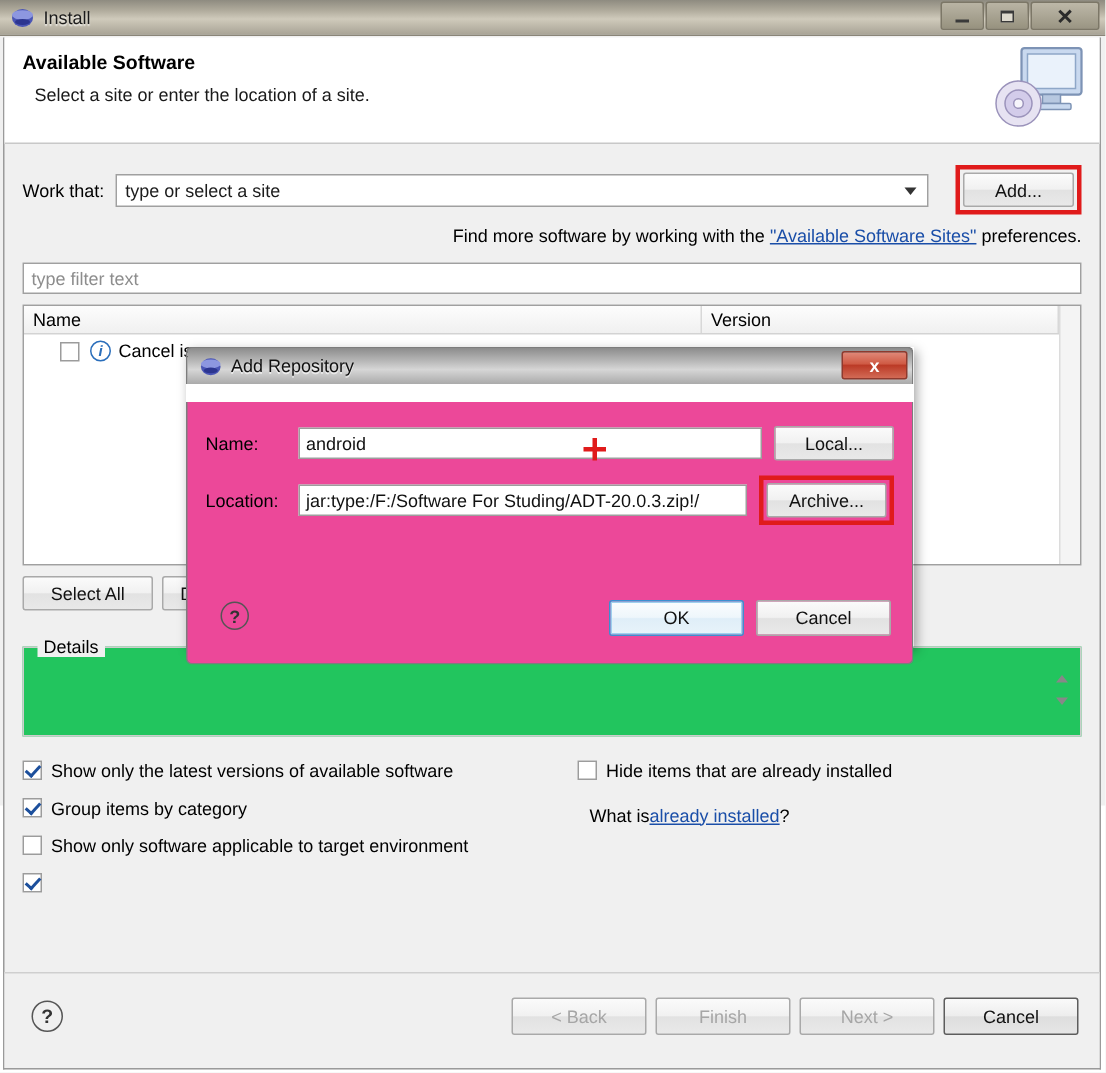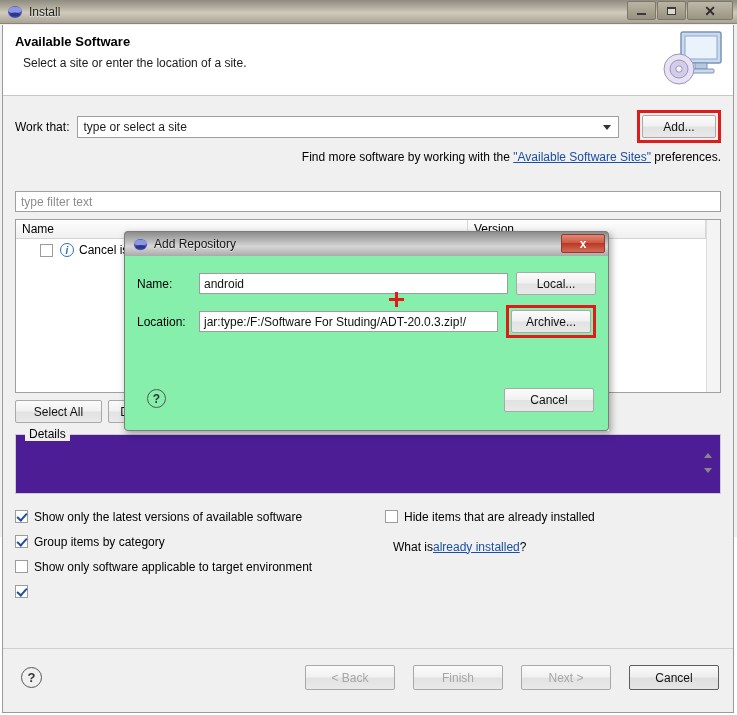--- a/index.html
+++ b/index.html
@@ -136,21 +136,21 @@
   .addwrap { margin-left: 18px; }
 
   .row-find {
     margin-top: 7px;
     text-align: right;
     font-size: 12px;
   }
   a.link { color: #1a4ea8; text-decoration: underline; }
 
   .filterbox {
-    margin-top: 27px;
+    margin-top: 11px;
     height: 21px;
     background: #fff;
     border: 1px solid #a0a0a0;
     display: flex; align-items: center;
     padding-left: 5px;
     color: #8d8d8d;
     font-size: 12px;
   }
 
   
@@ -215,25 +215,25 @@
   }
 
   .row-selbtns {
     margin-top: 7px;
     display: flex; gap: 6px;
   }
   .row-selbtns .btn { min-width: 87px; }
 
   
   .details {
-    margin-top: 11px;
+    margin-top: 24px;
     position: relative;
     border: 1px solid #cdcdcd;
     height: 60px;
-    background: #4c1d95;
+    background: #22c55e;
   }
   .details-legend {
     position: absolute; top: -8px; left: 9px;
     background: #f0f0f0;
     padding: 0 4px;
     font-size: 12px;
   }
   .spinner {
     position: absolute; right: 5px; top: 18px;
     width: 11px; height: 20px;
@@ -270,21 +270,21 @@
   }
   .help-icon {
     position: absolute; left: 18px; top: 18px;
     width: 21px; height: 21px; border-radius: 50%;
     border: 1px solid #555; color: #333;
     display: flex; align-items: center; justify-content: center;
     font-size: 13px; font-weight: bold;
   }
   .footer-btns {
     position: absolute; right: 14px; top: 16px;
-    display: flex; gap: 18px;
+    display: flex; gap: 6px;
   }
   .footer-btns .btn { min-width: 90px; height: 25px; }
   .btn.default {
     border: 1px solid #5d5d5d;
     background: linear-gradient(to bottom, #fafafa 0%, #ededed 48%, #dedede 52%, #e6e6e6 100%);
   }
 
   
   .modal {
     position: absolute;
@@ -307,26 +307,27 @@
     position: absolute; right: 3px; top: 2px;
     width: 44px; height: 19px;
     border: 1px solid #8e3a2e;
     border-radius: 2px;
     background: linear-gradient(to bottom, #e08878 0%, #cf5a44 45%, #bb3a26 50%, #d26a55 100%);
     color: #fff; font-weight: bold; font-size: 12px;
     display: flex; align-items: center; justify-content: center;
   }
   .modal-body {
     height: 175px;
-    background: #86efac;
+    background: #ec4899;
     border: 1px solid #7d7d7d;
     border-top: none;
     border-radius: 0 0 4px 4px;
     position: relative;
     padding: 16px 12px 0 12px;
+    margin-top: 12px;
   }
   .frow { display: flex; align-items: center; margin-bottom: 10px; }
   .frow .flabel { width: 62px; font-size: 12px; }
   .frow .finput {
     flex: 1 1 auto;
     height: 21px;
     background: #fff;
     border: 1px solid #9d9d9d;
     display: flex; align-items: center;
     padding-left: 4px;
@@ -531,20 +532,21 @@
         <div class="finput">
           <span>jar:type:/F:/Software For Studing/ADT-20.0.3.zip!/</span>
         </div>
         <span class="fbtn hl-red">
           <button class="btn">Archive...</button>
         </span>
       </div>
 
       <div class="modal-help">?</div>
       <div class="modal-btns">
+        <button class="btn focus">OK</button>
         <button class="btn">Cancel</button>
       </div>
     </div>
   </div>
 
   <div class="plus-cursor"></div>
 
 </div>
 
 </body></html>

